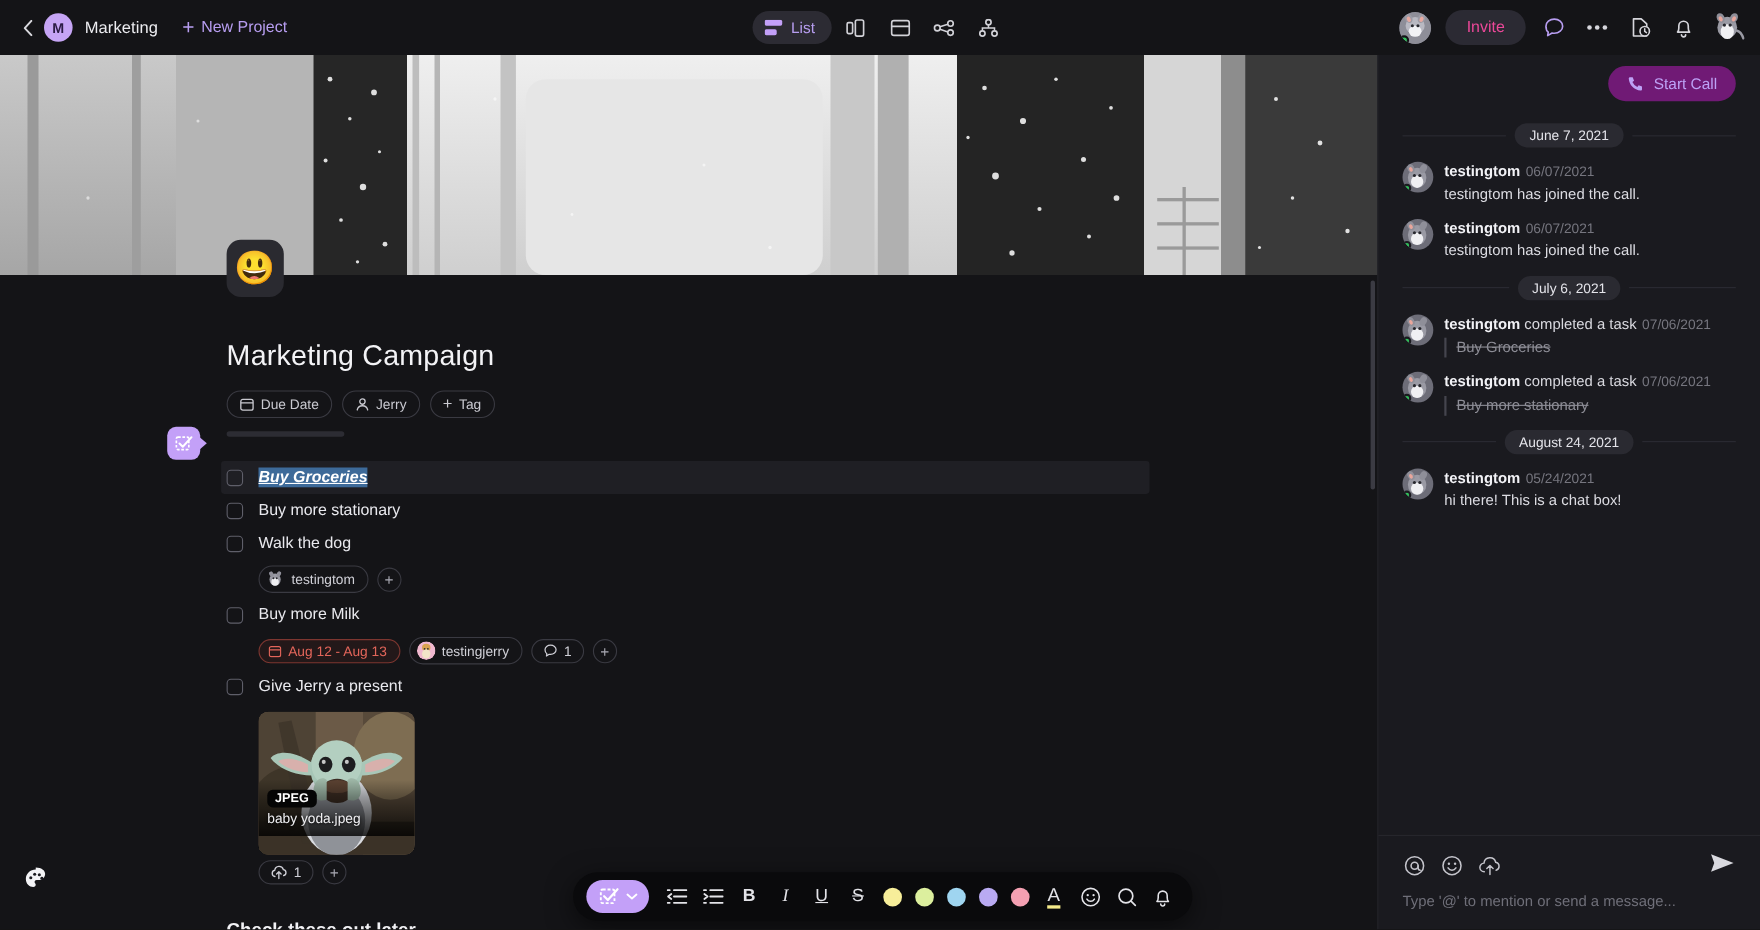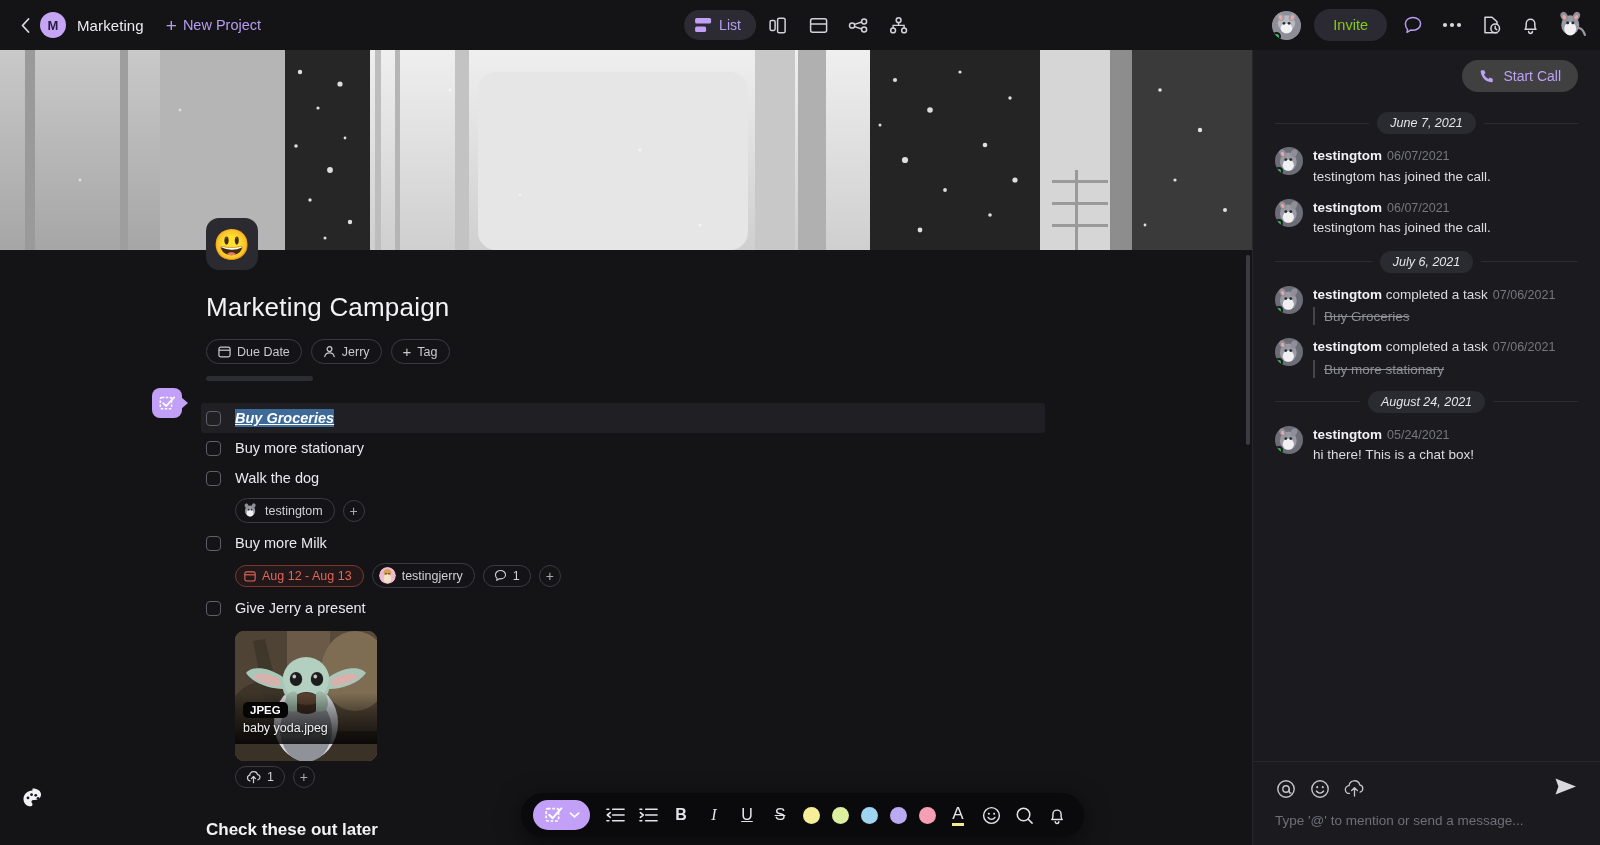--- a/index.html
+++ b/index.html
@@ -48,42 +48,42 @@
     width: 34px; height: 32px; display: flex; align-items: center; justify-content: center;
     cursor: pointer; color: #d2d2d8; border-radius: 8px;
   }
   .tb-right { margin-left: auto; display: flex; align-items: center; gap: 13px; }
   .mini-av { position: relative; width: 29px; height: 29px; border-radius: 50%; overflow: hidden; background: #6d6d78; cursor: pointer; }
   .dot-online {
     position: absolute; width: 9px; height: 9px; border-radius: 50%;
     background: #2fc35a; border: 2px solid #141417; bottom: -1px; left: 0px; z-index: 3;
   }
   .invite-btn {
-    background: #2b2a33; color: #84cc16; border: none; border-radius: 17px;
+    background: #2b2a33; color: #ec4899; border: none; border-radius: 17px;
     font-size: 14.5px; padding: 8px 19px; cursor: pointer; font-family: inherit;
   }
   .tbi { width: 26px; height: 26px; display: flex; align-items: center; justify-content: center; cursor: pointer; color: #d6d6dc; }
   .tom-av { width: 30px; height: 30px; cursor: pointer; }
 
   
   .body-split { flex: 1; display: flex; min-height: 0; position: relative; }
 
   
   .main { position: relative; width: 1252px; min-width: 1252px; background: #141417; overflow: hidden; }
   .banner { position: relative; width: 1252px; height: 200px; overflow: hidden; background: #8c8c8c; }
   .banner svg { display: block; width: 1252px; height: 200px; }
 
   .doc { position: relative; padding: 0 0 0 0; }
   .emoji-tile {
     position: absolute; left: 206px; top: -32px;
     width: 52px; height: 52px; border-radius: 13px; background: #2a2a30;
     display: flex; align-items: center; justify-content: center; font-size: 30px;
     cursor: pointer; z-index: 5;
   }
-  .doc-inner { padding-left: 206px; padding-top: 42px; }
+  .doc-inner { padding-left: 206px; padding-top: 58px; }
   .doc-title { font-size: 26px; font-weight: 400; color: #f3f3f6; letter-spacing: .2px; }
   .meta-row { display: flex; gap: 9px; margin-top: 16px; }
   .meta-pill {
     display: flex; align-items: center; gap: 6px;
     border: 1px solid #3a3a42; border-radius: 15px; padding: 4px 11px;
     font-size: 12.5px; color: #c9c9d0; cursor: pointer; background: transparent;
   }
   .dashline { width: 107px; height: 5px; border-radius: 3px; background: #2c2c33; margin-top: 12px; }
 
   
@@ -169,29 +169,29 @@
     display: flex; align-items: center; justify-content: center; cursor: pointer; z-index: 20;
   }
 
   
   .mscroll { position: absolute; right: 2px; top: 205px; width: 4px; height: 190px; border-radius: 2px; background: #3b3b43; z-index: 10; cursor: pointer; }
 
   
   .chat { flex: 1; background: #1a1a1f; display: flex; flex-direction: column; min-width: 0; border-left: 1px solid #26262c; }
   .chat-top { height: 52px; display: flex; align-items: center; justify-content: flex-end; padding: 0 22px; }
   .call-btn {
-    display: flex; align-items: center; gap: 8px; background: #404040; color: #bda2f6;
+    display: flex; align-items: center; gap: 8px; background: #701a75; color: #bda2f6;
     border-radius: 17px; padding: 8px 17px; font-size: 14px; cursor: pointer; border: none; font-family: inherit;
   }
   .chat-scroll { flex: 1; overflow: hidden; padding: 0 22px 8px 22px; position: relative; }
   .day-sep { display: flex; align-items: center; margin: 10px 0 8px 0; }
   .day-sep .ln { flex: 1; height: 1px; background: #2c2c33; }
   .day-chip {
     background: #2a2a31; border-radius: 12px; font-size: 12.5px; color: #e4e4ea;
-    padding: 4px 13px; margin: 0 8px; font-style: italic;
+    padding: 4px 13px; margin: 0 8px;
   }
   .msg { display: flex; gap: 10px; margin: 13px 0; }
   .msg-av { position: relative; width: 28px; height: 28px; border-radius: 50%; overflow: hidden; flex: none; background: #6d6d78; }
   .msg-av .dot-online { width: 8px; height: 8px; border: 2px solid #1a1a1f; bottom: 0; left: 0; }
   .msg-body { min-width: 0; }
   .msg-head { font-size: 13.5px; line-height: 1.3; }
   .msg-head b { color: #f2f2f6; font-weight: 700; }
   .msg-act { color: #d9d9df; font-weight: 400; }
   .msg-time { color: #76767f; font-size: 12.5px; margin-left: 5px; }
   .msg-text { font-size: 13.5px; color: #dcdce2; margin-top: 3px; line-height: 1.35; }

